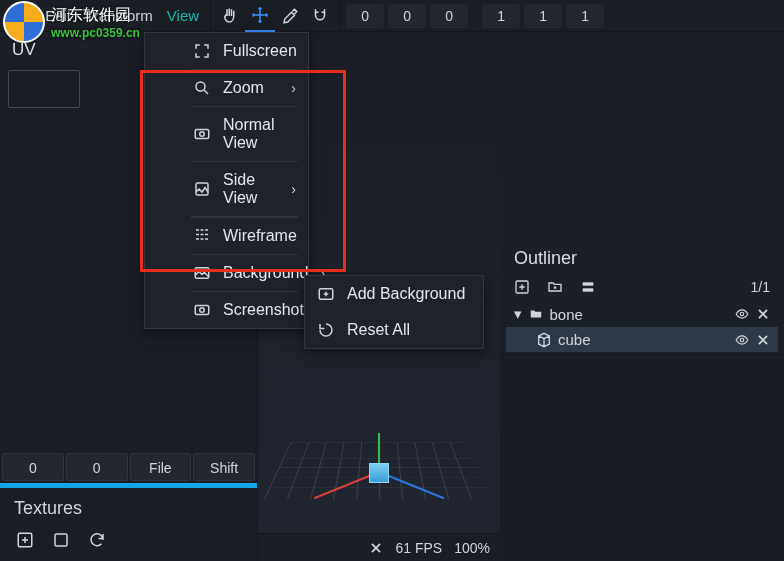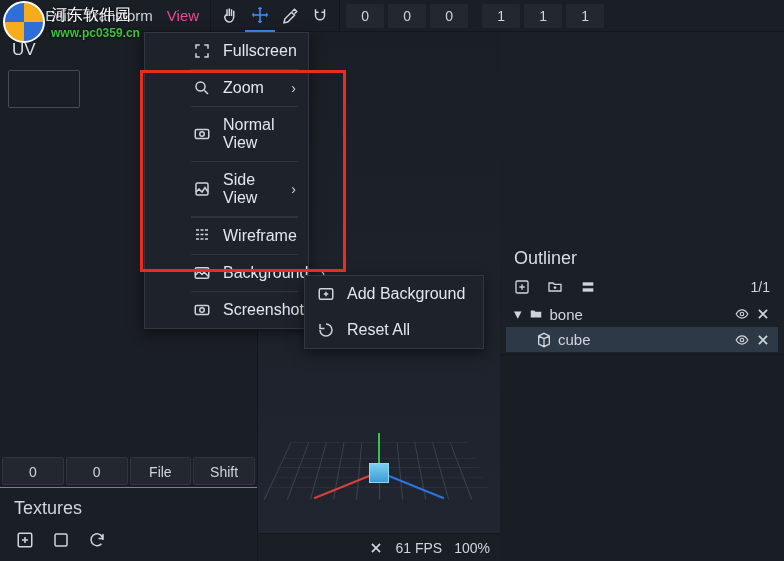--- a/index.html
+++ b/index.html
@@ -21,21 +21,21 @@
   border-bottom: 1px solid #14171c;
 }
 .menu-text-item {
   padding: 0 7px;
   color: #d0d4db;
   line-height: 32px;
   cursor: pointer;
   text-align: right;
 }
 .menu-text-item.active {
-  color: #ec4899;
+  color: #14b8a6;
 }
 .tool-icon {
   width: 30px;
   height: 32px;
   display: flex;
   align-items: center;
   justify-content: center;
   color: #d0d4db;
   cursor: pointer;
 }
@@ -102,21 +102,21 @@
   height: 28px;
   background: #23272f;
   color: #d0d4db;
   text-align: center;
   line-height: 28px;
   font-size: 14px;
   border: 1px solid #30343c;
   border-radius: 2px;
 }
 .textures-panel {
-  border-top: 1px solid #0ea5e9;
+  border-top: 5px solid #0ea5e9;
   padding: 10px 14px;
 }
 .textures-icons {
   display: flex;
   gap: 14px;
   padding-top: 10px;
 }
 .textures-icons .tex-icon {
   width: 22px; height: 22px;
   display: flex; align-items: center; justify-content: center;

